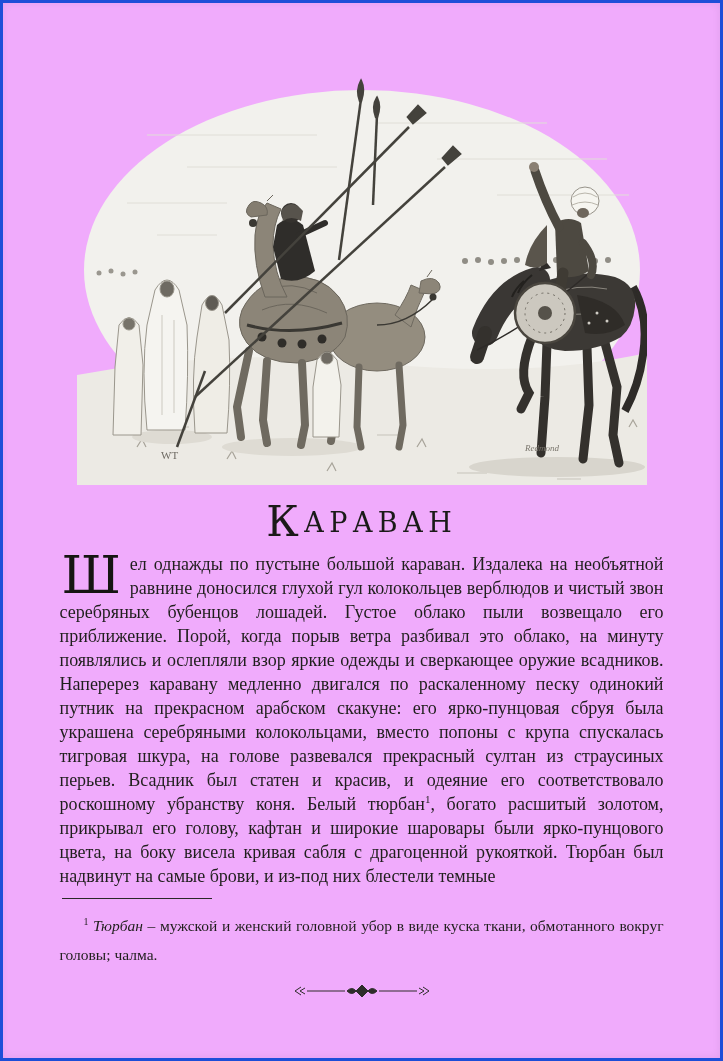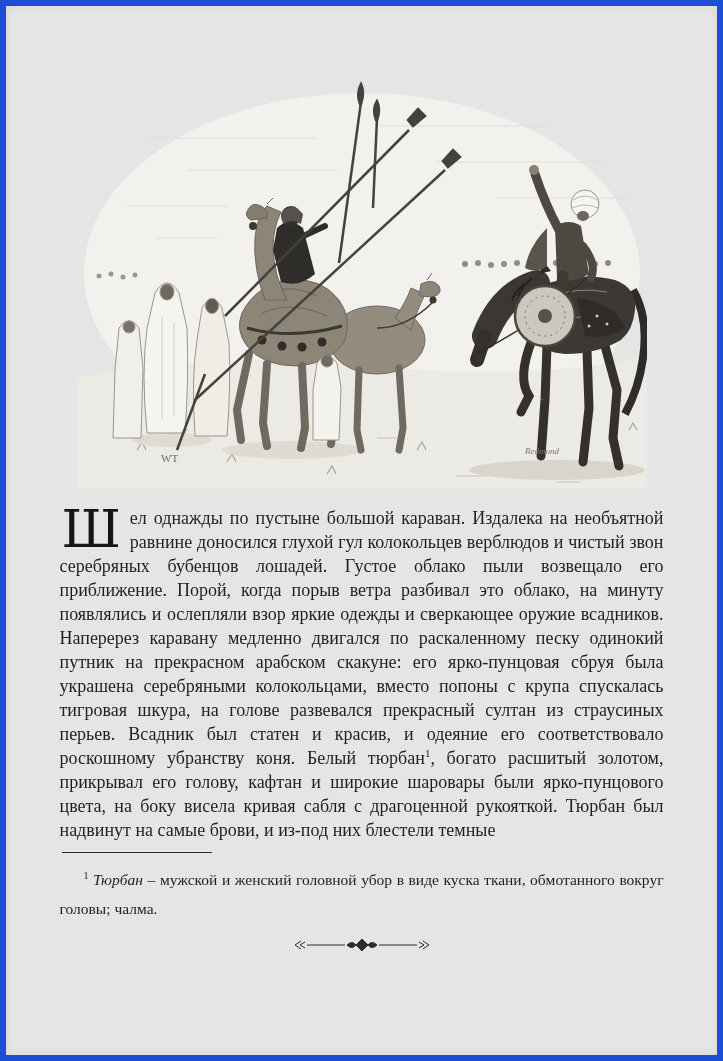--- a/index.html
+++ b/index.html
@@ -1,21 +1,21 @@
 <!DOCTYPE html>
 <html><head>
 <meta charset="utf-8">
 <style>
   html,body{margin:0;padding:0;background:#ffffff;}
   .page{
     position:relative;
     width:723px;height:1061px;
     box-sizing:border-box;
-    background:#e5e5e5;
-    border:6px solid #1d4ed8;
+    background:#f0abfc;
+    border:3px solid #1d4ed8;
     box-shadow:inset 0 0 8px rgba(0,0,0,0.07);
     overflow:hidden;
     font-family:"Liberation Serif", serif;
     color:#201f1d;
   }
   figure.illustration{margin:72px auto 0;width:570px;display:block;}
   .title{
     margin:18px 0 0;text-align:center;font-weight:normal;
     font-family:"DejaVu Serif", serif;
     font-size:27px;letter-spacing:5px;color:#1b1a18;
@@ -203,20 +203,21 @@
           <circle cx="468" cy="238" r="20" fill="none" stroke="#6e6a61" stroke-dasharray="2,4"></circle>
           <circle cx="468" cy="238" r="7" fill="#56524a"></circle>
         </g>
       </g>
 
       <text x="84" y="384" font-size="11" fill="#6e6a62">WT</text>
       <text x="448" y="376" font-size="9" font-style="italic" fill="#7a766d">Redmond</text>
     </svg>
   </figure>
 
+  <h1 class="title"><span class="title-initial">К</span><span>АРАВАН</span></h1>
 
   <p class="body-text"><span class="dropcap">Ш</span><span>ел однажды по пустыне большой караван. Издалека на необъятной равнине доносился глухой гул колокольцев верблюдов и чистый звон серебряных бубенцов лошадей. Густое облако пыли возвещало его приближение. Порой, когда порыв ветра разбивал это облако, на минуту появлялись и ослепляли взор яркие одежды и сверкающее оружие всадников. Наперерез каравану медленно двигался по раскаленному песку одинокий путник на прекрасном арабском скакуне: его ярко-пунцовая сбруя была украшена серебряными колокольцами, вместо попоны с крупа спускалась тигровая шкура, на голове развевался прекрасный султан из страусиных перьев. Всадник был статен и красив, и одеяние его соответствовало роскошному убранству коня. Белый тюрбан</span><sup class="fn-ref">1</sup><span>, богато расшитый золотом, прикрывал его голову, кафтан и широкие шаровары были ярко-пунцового цвета, на боку висела кривая сабля с драгоценной рукояткой. Тюрбан был надвинут на самые брови, и из-под них блестели темные</span></p>
 
   <div class="footnote">
     <div class="footnote-rule"></div>
     <p class="footnote-text"><sup>1</sup>
       <i>Тюрбан</i>
       <span>– мужской и женский головной убор в виде куска ткани, обмотанного вокруг головы; чалма.</span></p>
   </div>
 

